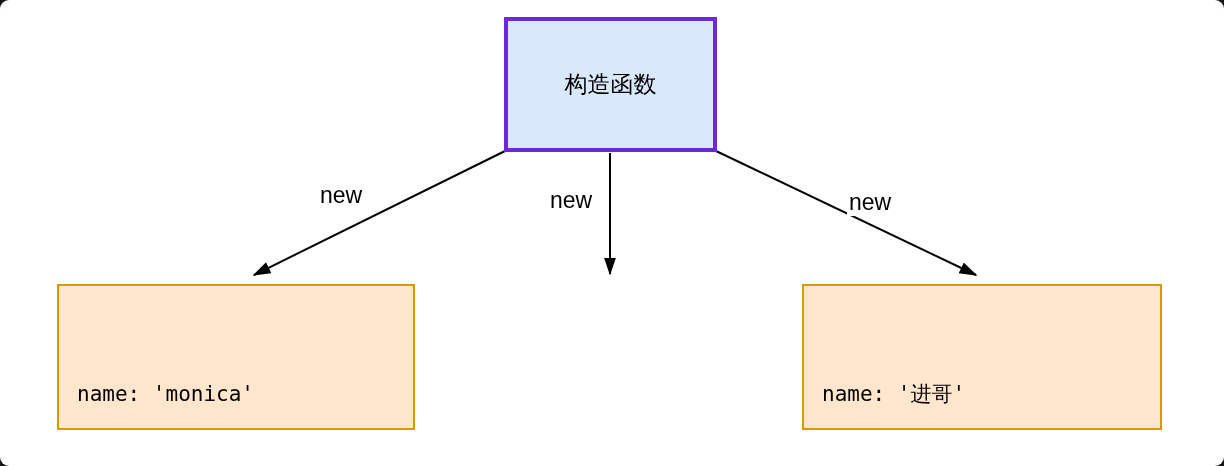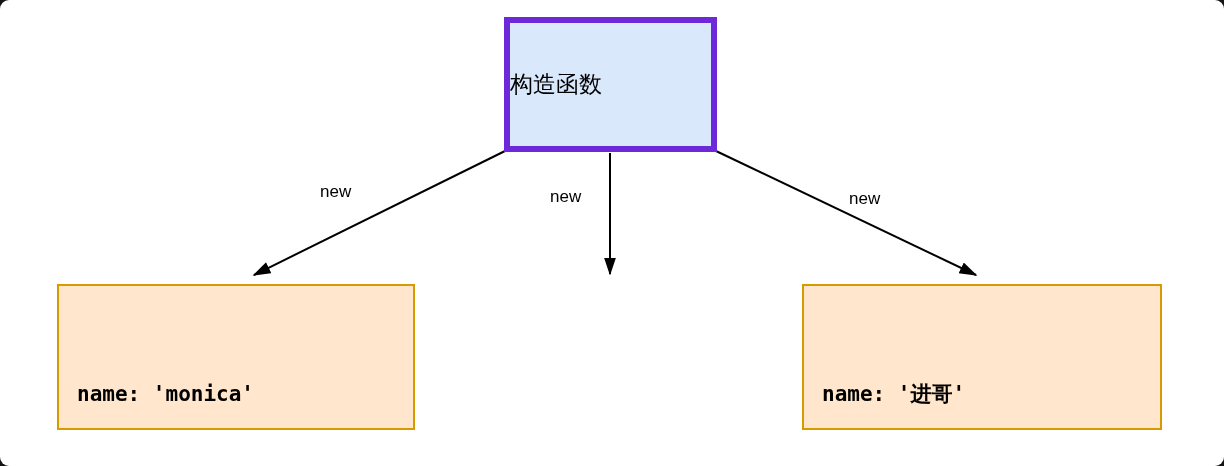--- a/index.html
+++ b/index.html
@@ -27,50 +27,49 @@
   .node {
     position: absolute;
     box-sizing: border-box;
   }
   .constructor-box {
     left: 504px;
     top: 17px;
     width: 213px;
     height: 135px;
     background: #dae8fc;
-    border: 6px solid #6d28d9;
+    border: 4px solid #6d28d9;
     display: flex;
     align-items: center;
-    justify-content: flex-start;
+    justify-content: center;
     font-size: 23px;
     color: #000000;
   }
   .edge-label {
     position: absolute;
-    font-size: 17px;
+    font-size: 23px;
     color: #000000;
     background: #ffffff;
     padding: 0 2px;
     white-space: nowrap;
   }
   .edge-label-1 { left: 318px; top: 182px; }
   .edge-label-2 { left: 548px; top: 187px; }
   .edge-label-3 { left: 847px; top: 189px; }
   .instance-box {
     top: 284px;
     height: 146px;
     background: #ffe6cc;
     border: 2px solid #d79b00;
     padding: 21px 10px 2px 18px;
     font-family: "DejaVu Sans Mono", "Liberation Mono", monospace;
     font-size: 21px;
     line-height: 35px;
     color: #000000;
     white-space: pre;
-    font-weight: bold;
   }
   .instance-1 { left: 57px;  width: 358px; }
   .instance-2 { left: 431px; width: 356px; }
   .instance-3 { left: 802px; width: 360px; }
 </style>
 </head>
 <body>
 
 <div class="canvas">
 

